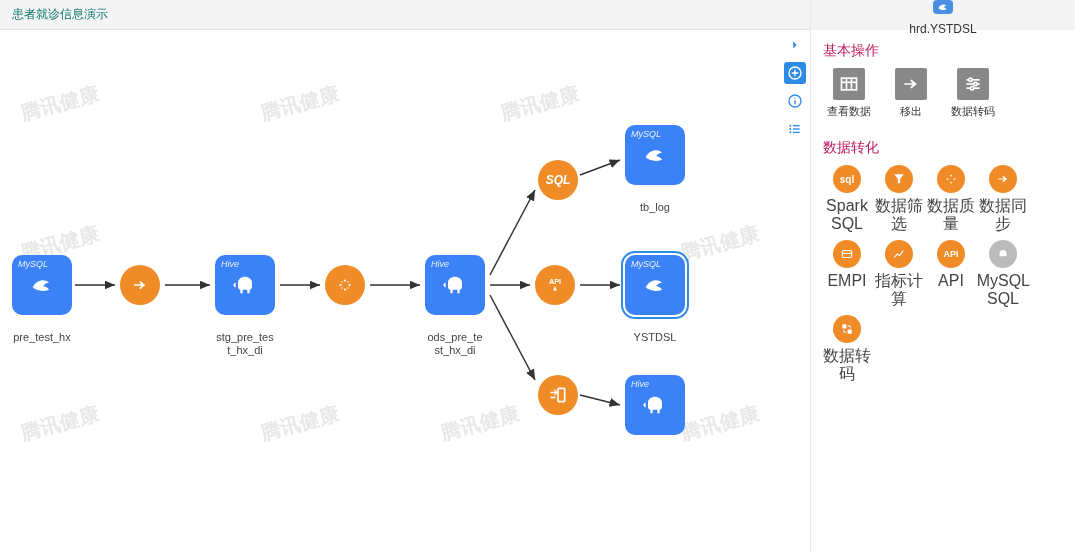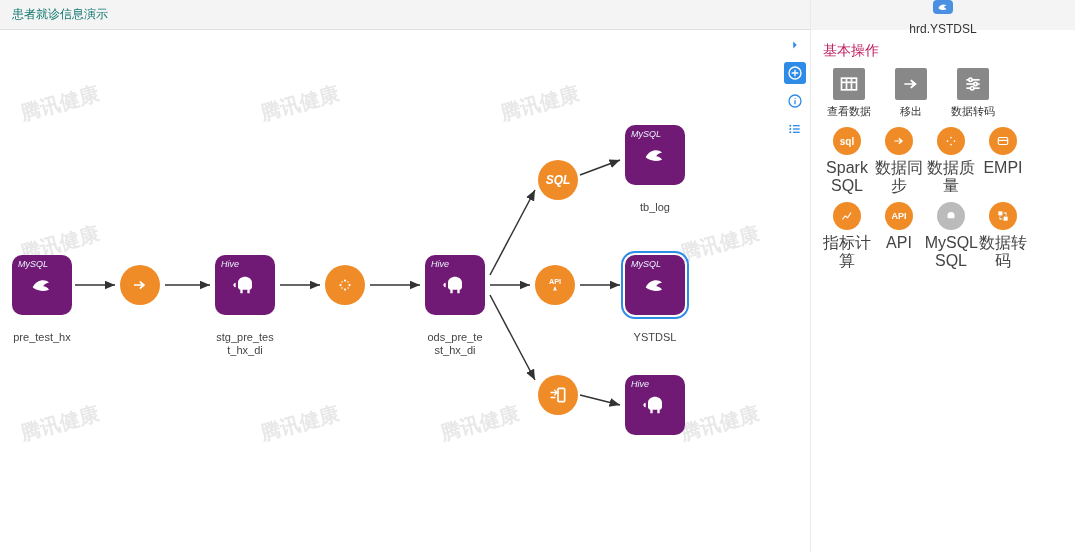--- a/index.html
+++ b/index.html
@@ -9,21 +9,21 @@
 .header { height: 30px; background: #f4f4f4; border-bottom: 1px solid #e0e0e0; display: flex; align-items: center; padding: 0 12px; justify-content: space-between; }
 .header-title { font-size: 12px; color: #0f766e; }
 .header-actions { display: flex; align-items: center; gap: 10px; }
 .link { color: #2e8be6; font-size: 12px; cursor: pointer; }
 .btn-primary { background: #2e8be6; color: #fff; padding: 4px 12px; border-radius: 3px; font-size: 12px; cursor: pointer; }
 
 
 .canvas { position: absolute; left: 0; top: 30px; right: 265px; bottom: 0; background: #fff; overflow: hidden; }
 
 .node { position: absolute; width: 60px; }
-.node-body { width: 60px; height: 60px; border-radius: 10px; background: #701a75; display: flex; flex-direction: column; align-items: center; justify-content: center; position: relative; }
+.node-body { width: 60px; height: 60px; border-radius: 10px; background: #3b82f6; display: flex; flex-direction: column; align-items: center; justify-content: center; position: relative; }
 .node-tech { position: absolute; top: 4px; left: 6px; font-size: 9px; color: #e8f1fc; font-style: italic; }
 .node-icon { width: 28px; height: 28px; }
 .node-label { text-align: center; font-size: 11px; color: #444; margin-top: 16px; line-height: 1.2; word-break: break-all; }
 .node-selected .node-body { outline: 2px solid #2e8be6; outline-offset: 2px; }
 
 .transform { position: absolute; width: 40px; height: 40px; border-radius: 50%; background: #f08c28; display: flex; align-items: center; justify-content: center; }
 .transform svg, .transform span { color: #fff; }
 
 svg.edges { position: absolute; left: 0; top: 0; width: 100%; height: 100%; pointer-events: none; }
 
@@ -284,49 +284,58 @@
               <circle cx="15" cy="12" r="2" fill="#888"></circle>
               <line x1="4" y1="17" x2="20" y2="17"></line>
               <circle cx="11" cy="17" r="2" fill="#888"></circle>
             </g>
           </svg>
       </div>
       <span class="op-label">数据转码</span>
     </div>
   </div>
 
+  <div class="section-title">数据转化</div>
   <div class="tf-grid">
     <div class="tf-item">
         <div class="tf-icon">sql</div>
         <span class="tf-label">Spark SQL</span>
       </div>
     <div class="tf-item">
         <div class="tf-icon">
           <svg width="14" height="14" viewBox="0 0 24 24">
-            <path fill="#fff" d="M4 11h10l-3-3 1.5-1.5L19 12l-6.5 5.5L11 16l3-3H4z"></path>
-          </svg>
-        </div>
-        <span class="tf-label">数据同步</span>
+            <path fill="#fff" d="M4 4h16l-6 8v6l-4 2v-8z"></path>
+          </svg>
+        </div>
+        <span class="tf-label">数据筛选</span>
       </div>
     <div class="tf-item">
         <div class="tf-icon">
           <svg width="14" height="14" viewBox="0 0 24 24">
             <g fill="#fff">
               <circle cx="12" cy="6" r="1.5"></circle>
               <circle cx="12" cy="18" r="1.5"></circle>
               <circle cx="6" cy="12" r="1.5"></circle>
               <circle cx="18" cy="12" r="1.5"></circle>
             </g>
           </svg>
         </div>
         <span class="tf-label">数据质量</span>
       </div>
     <div class="tf-item">
         <div class="tf-icon">
           <svg width="14" height="14" viewBox="0 0 24 24">
+            <path fill="#fff" d="M4 11h10l-3-3 1.5-1.5L19 12l-6.5 5.5L11 16l3-3H4z"></path>
+          </svg>
+        </div>
+        <span class="tf-label">数据同步</span>
+      </div>
+    <div class="tf-item">
+        <div class="tf-icon">
+          <svg width="14" height="14" viewBox="0 0 24 24">
             <rect x="4" y="6" width="16" height="12" rx="2" fill="none" stroke="#fff" stroke-width="2"></rect>
             <line x1="4" y1="11" x2="20" y2="11" stroke="#fff" stroke-width="2"></line>
           </svg>
         </div>
         <span class="tf-label">EMPI</span>
       </div>
     <div class="tf-item">
         <div class="tf-icon">
           <svg width="14" height="14" viewBox="0 0 24 24">
             <path fill="none" stroke="#fff" stroke-width="2" d="M4 18l5-6 4 3 6-9"></path>

